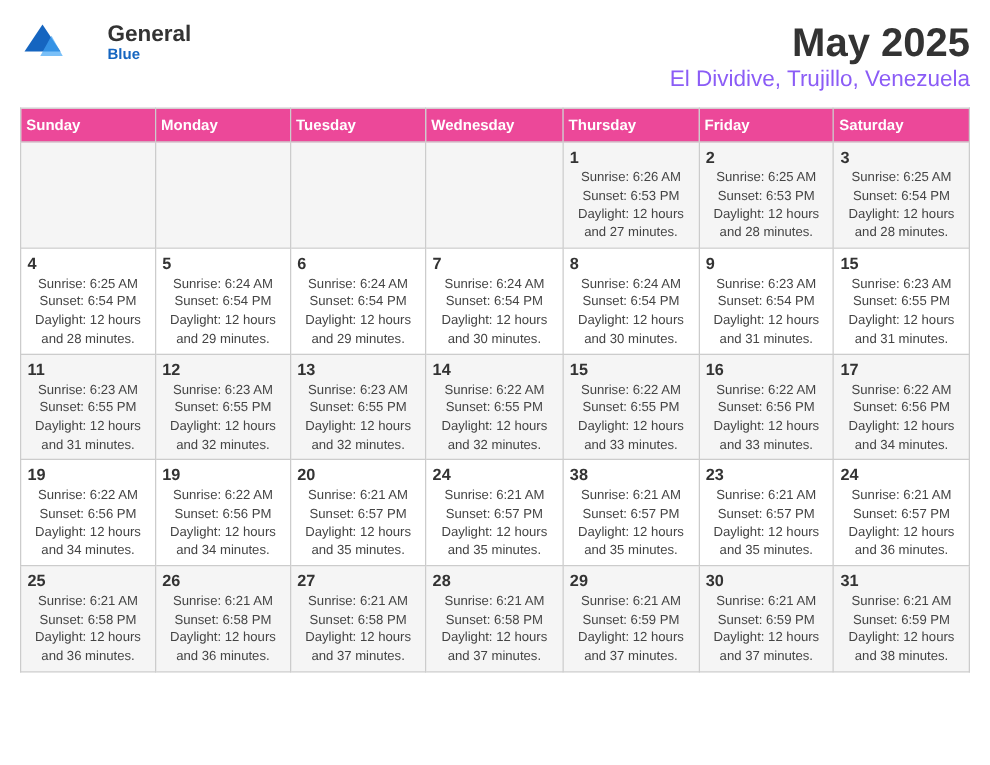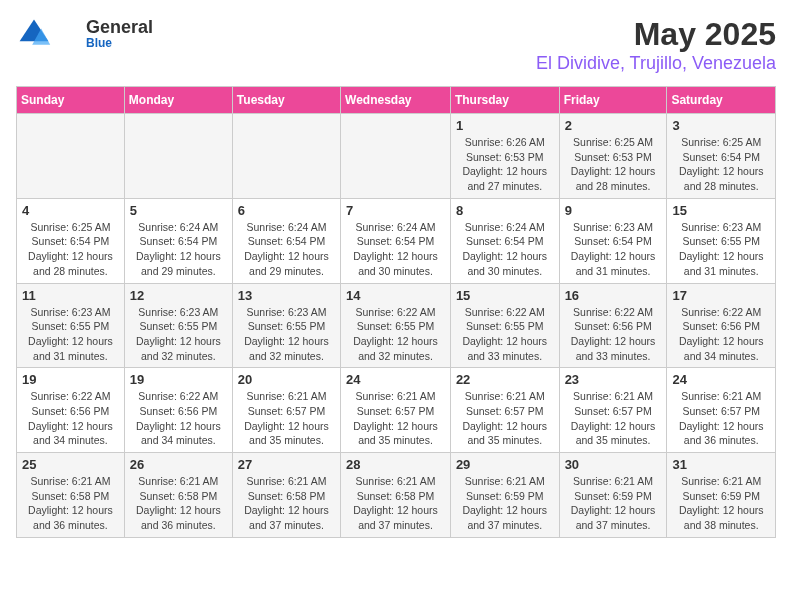--- a/index.html
+++ b/index.html
@@ -261,21 +261,21 @@
 Sunset: 6:57 PM
 Daylight: 12 hours and 35 minutes.</div>
         </td>
         <td>
           <span class="day-num">24</span>
           <div class="day-info">Sunrise: 6:21 AM
 Sunset: 6:57 PM
 Daylight: 12 hours and 35 minutes.</div>
         </td>
         <td>
-          <span class="day-num">22</span>
+          <span class="day-num">38</span>
           <div class="day-info">Sunrise: 6:21 AM
 Sunset: 6:57 PM
 Daylight: 12 hours and 35 minutes.</div>
         </td>
         <td>
           <span class="day-num">23</span>
           <div class="day-info">Sunrise: 6:21 AM
 Sunset: 6:57 PM
 Daylight: 12 hours and 35 minutes.</div>
         </td>

